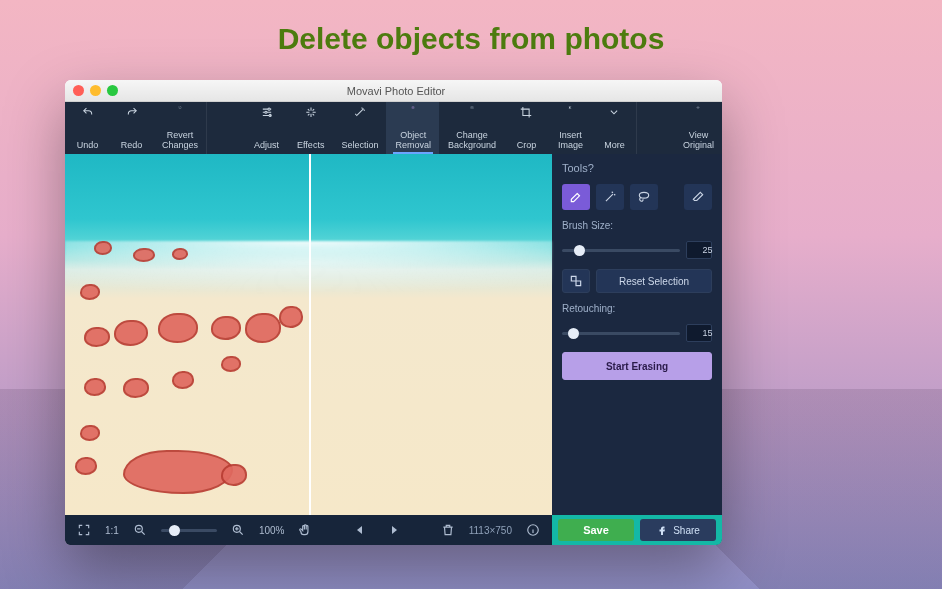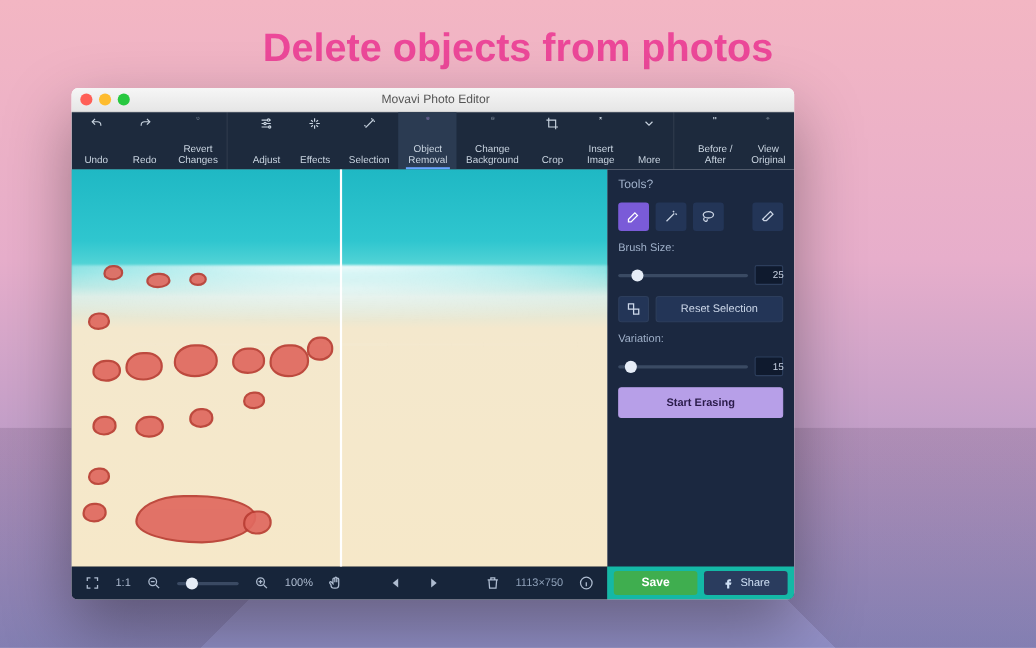--- a/index.html
+++ b/index.html
@@ -8,21 +8,21 @@
     background: linear-gradient(180deg,#f3b6c3 0%,#e7aecb 40%,#be9dc8 70%,#8f8ec5 100%);
     position: relative;
   }
   .bg-mtn {
     position:absolute; left:0; right:0; bottom:0; height:200px;
     background:
      linear-gradient(135deg, rgba(60,40,70,.15) 0 50%, transparent 50%) left bottom/60% 100% no-repeat,
      linear-gradient(225deg, rgba(60,40,70,.15) 0 50%, transparent 50%) right bottom/60% 100% no-repeat;
     pointer-events:none;
   }
-  .headline { text-align:center; font-size:36px; font-weight:700; color:#ec4899; padding-top:22px; }
+  .headline { text-align:center; font-size:30px; font-weight:700; color:#4d7c0f; padding-top:22px; }
   .window {
     position:absolute; left:65px; top:80px; width:657px; height:465px;
     background:#fff; border-radius:6px; box-shadow:0 25px 60px rgba(0,0,0,.35);
     display:flex; flex-direction:column; overflow:hidden;
   }
   .titlebar {
     height:22px; background:linear-gradient(#f6f6f6,#e6e6e6); border-bottom:1px solid #d0d0d0;
     display:flex; align-items:center; padding:0 8px; font-size:11px; color:#555;
   }
   .traffic { display:flex; gap:6px; }
@@ -186,28 +186,20 @@
 Image</span>
     </div>
     <div class="tbtn">
       <svg class="ico" viewBox="0 0 24 24" fill="none" stroke="#c9d4e0" stroke-width="2">
           <path d="M6 9l6 6 6-6"></path>
         </svg>
       <span class="lbl">More</span>
     </div>
     <div class="tsep"></div>
     <div class="tspace"></div>
-    <div class="tbtn">
-      <svg class="ico" viewBox="0 0 24 24" fill="none" stroke="#c9d4e0" stroke-width="2">
-          <rect x="2" y="7" width="8" height="10"></rect>
-          <rect x="14" y="7" width="8" height="10"></rect>
-        </svg>
-      <span class="lbl">Before /
-After</span>
-    </div>
     <div class="tbtn">
       <svg class="ico" viewBox="0 0 24 24" fill="none" stroke="#c9d4e0" stroke-width="2">
           <path d="M2 12s3.5-7 10-7 10 7 10 7-3.5 7-10 7S2 12 2 12z"></path>
           <circle cx="12" cy="12" r="3"></circle>
         </svg>
       <span class="lbl">View
 Original</span>
     </div>
   </div>
 
@@ -333,21 +325,21 @@
 
       <div class="btn-row">
         <div class="btn icon">
           <svg width="14" height="14" viewBox="0 0 24 24" fill="none" stroke="#cdd8ea" stroke-width="2">
               <path d="M4 4h8v8H4zM12 12h8v8h-8z"></path>
             </svg>
         </div>
         <div class="btn wide">Reset Selection</div>
       </div>
 
-      <div class="side-lbl">Variation:</div>
+      <div class="side-lbl">Retouching:</div>
       <div class="val-row">
         <div class="slider-lg">
             <div class="thumb" style="left:6px"></div>
           </div>
         <div class="valbox">15</div>
       </div>
 
       <div class="btn primary">Start Erasing</div>
 
       <div style="flex:1"></div>

